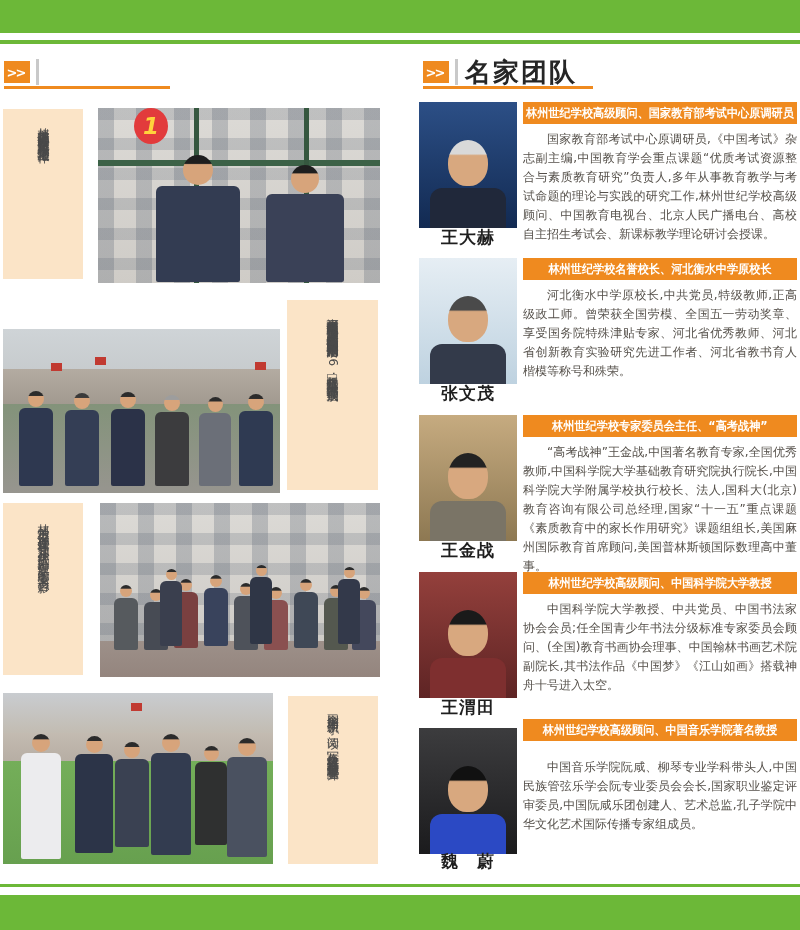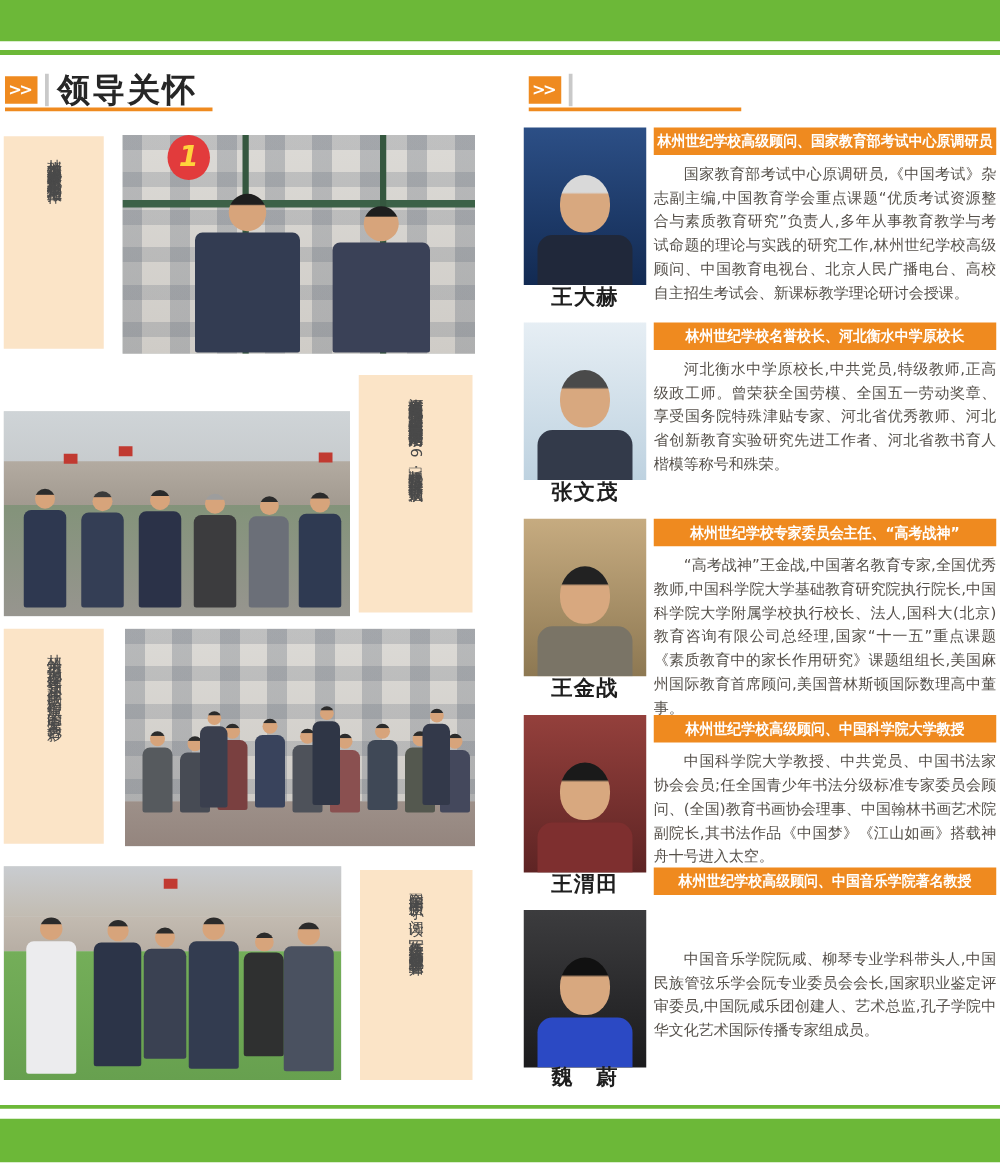--- a/index.html
+++ b/index.html
@@ -115,21 +115,20 @@
 <body>
 
 <div class="bar bar-top"></div>
 <div class="bar line-top"></div>
 <div class="bar line-bottom"></div>
 <div class="bar bar-bottom"></div>
 
 <div class="sec-header hdr-left">
   <span class="chev">&gt;&gt;</span>
   <span class="vsep"></span>
-  <span class="sec-title">领导关怀</span>
   <span class="sec-underline"></span>
 </div>
 
 <div class="caption-box cb1">
   <span class="vtext">林州市委书记孙建铎听取世纪学校总校长杨培森汇报工作。</span>
 </div>
 <div class="photo ph1">
   <div class="layer windows" style="top:0;height:100%;"></div>
   <div class="fence-h" style="top:52px;"></div>
   <div class="fence-v" style="left:96px;"></div>
@@ -189,20 +188,21 @@
   <div class="person" style="left:192px;bottom:18px;width:32px;height:100px;--hw:15px;--suit:#2f3030;"></div>
   <div class="person" style="left:224px;bottom:6px;width:40px;height:120px;--hw:18px;--suit:#4a5160;"></div>
 </div>
 <div class="caption-box cb4">
   <span class="vtext">全国第十届新「识字、阅读、写作」教学模式研讨会在世纪学校隆重召开。</span>
 </div>
 
 <div class="sec-header hdr-right">
   <span class="chev">&gt;&gt;</span>
   <span class="vsep"></span>
+  <span class="sec-title">名家团队</span>
   <span class="sec-underline"></span>
 </div>
 
 <div class="exp-photo" style="top:102px;background:linear-gradient(#2c4f86,#122a52);">
   <div class="pp" style="--hair:#d9d9d9;--suit:#20283a;"></div>
 </div>
 <div class="exp-name" style="top:226px;">王大赫</div>
 <div class="banner" style="top:102px;">
   <span>林州世纪学校高级顾问、国家教育部考试中心原调研员</span>
 </div>
@@ -232,16 +232,16 @@
 <div class="exp-name" style="top:696px;">王渭田</div>
 <div class="banner" style="top:572px;">
   <span>林州世纪学校高级顾问、中国科学院大学教授</span>
 </div>
 <div class="bio" style="top:600px;">中国科学院大学教授、中共党员、中国书法家协会会员;任全国青少年书法分级标准专家委员会顾问、(全国)教育书画协会理事、中国翰林书画艺术院副院长,其书法作品《中国梦》《江山如画》搭载神舟十号进入太空。</div>
 
 <div class="exp-photo" style="top:728px;background:linear-gradient(#3c3c3e,#1b1b1d);">
   <div class="pp" style="--hair:#111;--suit:#2b49c4;"></div>
 </div>
 <div class="exp-name" style="top:850px;">魏　蔚</div>
-<div class="banner" style="top:694px;">
+<div class="banner" style="top:719px;">
   <span>林州世纪学校高级顾问、中国音乐学院著名教授</span>
 </div>
 <div class="bio" style="top:758px;">中国音乐学院阮咸、柳琴专业学科带头人,中国民族管弦乐学会阮专业委员会会长,国家职业鉴定评审委员,中国阮咸乐团创建人、艺术总监,孔子学院中华文化艺术国际传播专家组成员。</div>
 
 </body></html>

